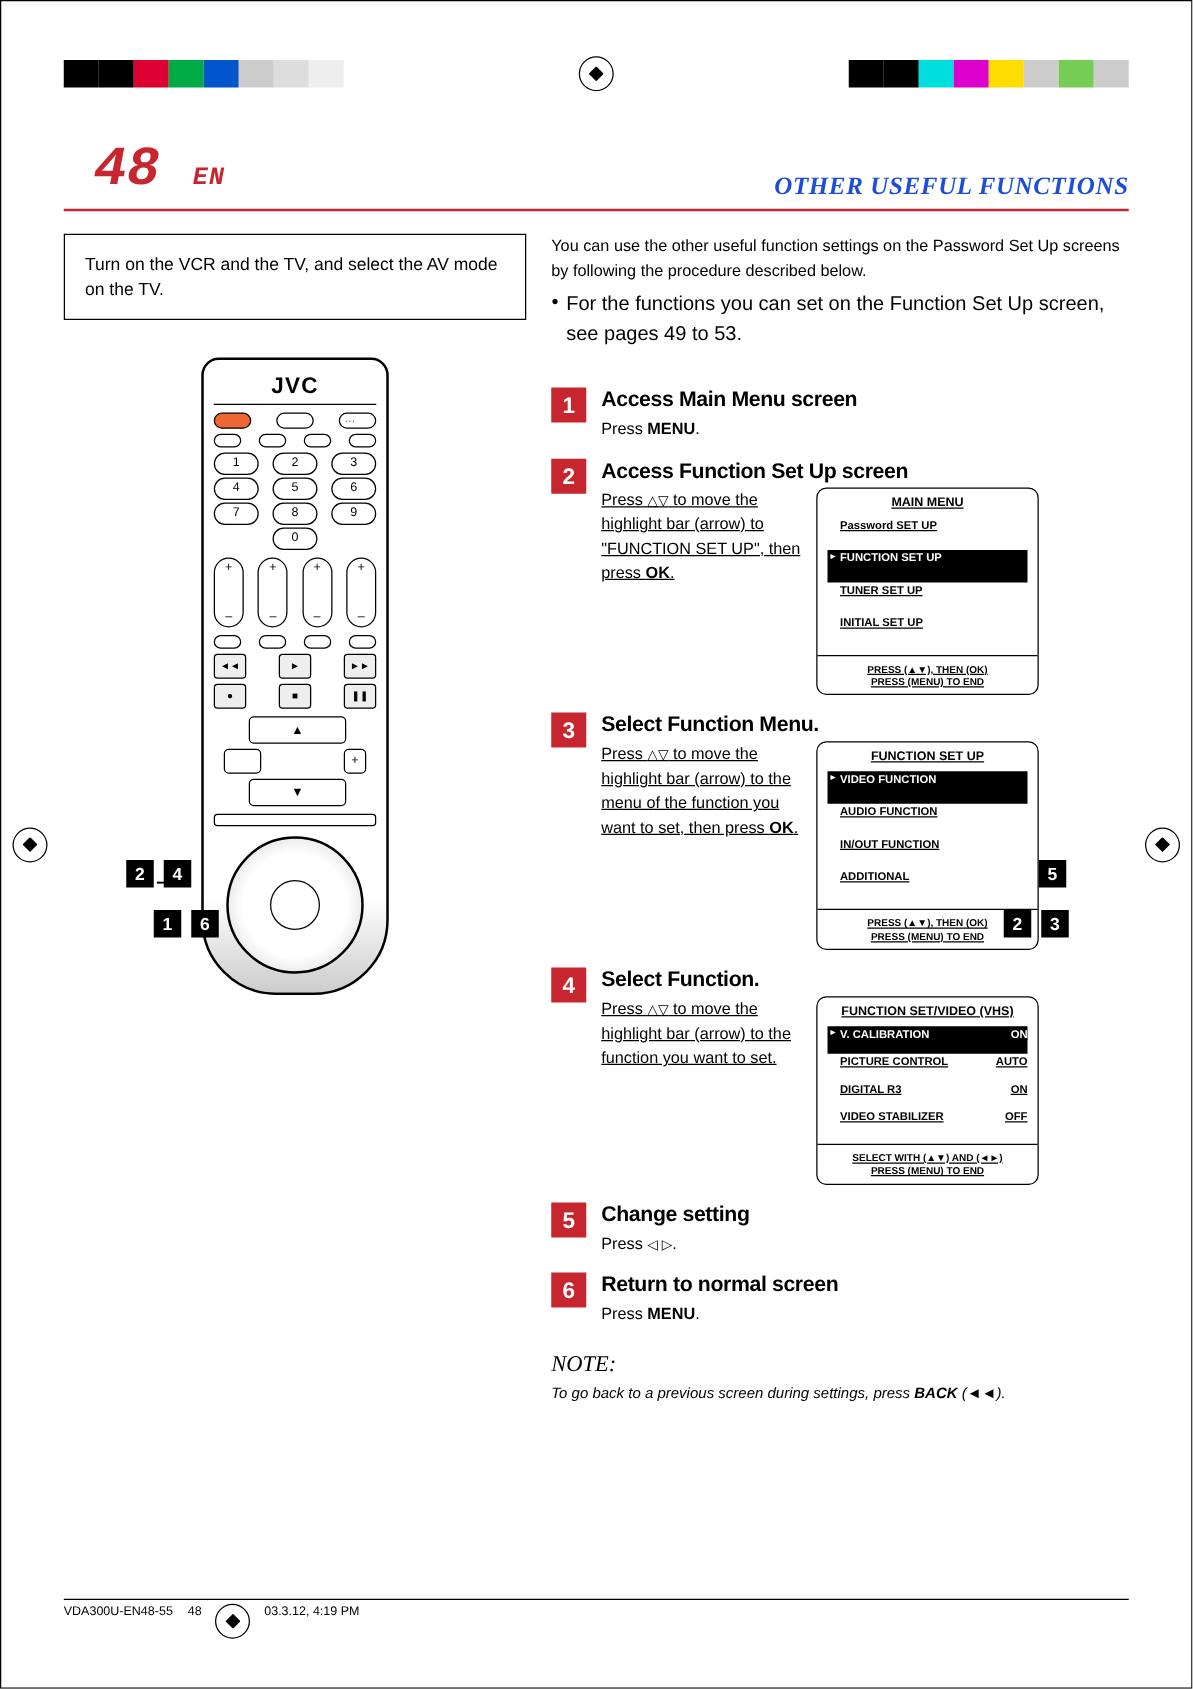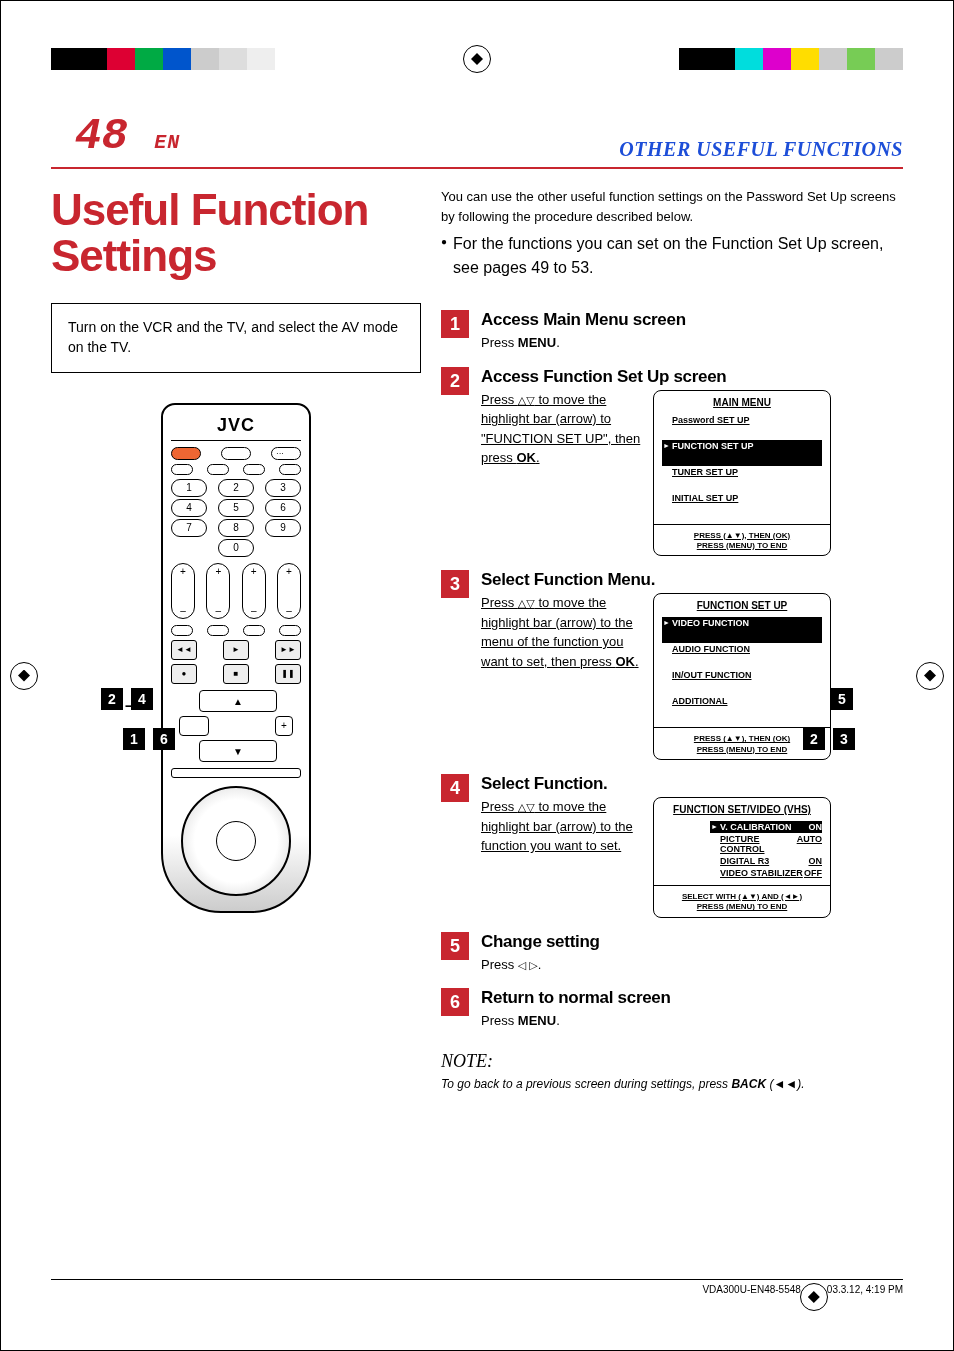--- a/index.html
+++ b/index.html
@@ -80,28 +80,28 @@
   .step-row { display: flex; gap: 12px; align-items: flex-start; text-decoration: underline; }
   .step-text-narrow { width: 160px; font-size: 13px; line-height: 1.5; }
   
   .osd { border: 1px solid #000; border-radius: 8px; width: 178px; font-family: Arial, sans-serif; font-size: 9px; font-weight: bold; padding: 6px 8px 4px; flex-shrink: 0; }
   .osd-title { text-align: center; margin-bottom: 6px; font-size: 10px; }
   .osd-line { padding: 1px 0 15px 10px; position: relative; }
   .osd-line.sel { background: #000; color: #fff; }
   .osd-line.sel::before { content: "►"; position: absolute; left: 1px; color: #fff; font-size: 7px; top: 2px; }
   .osd-sep { border: 0; border-top: 1px solid #000; margin: 6px -8px 4px; }
   .osd-hint { font-size: 8px; text-align: center; line-height: 1.3; padding-top: 2px; }
-  .osd-row { display: flex; justify-content: space-between; padding: 1px 0 1px 10px; position: relative; margin-left: 48px; }
+  .osd-row { display: flex; justify-content: space-between; padding: 1px 0 11px 10px; position: relative; }
   .osd-row.sel { background: #000; color: #fff; }
   .osd-row.sel::before, .osd-row.arrow::before { content: "►"; position: absolute; left: 1px; font-size: 7px; top: 2px; }
   
   .note-head { font-family: "Times New Roman", serif; font-style: italic; font-size: 18px; margin-top: 20px; margin-bottom: 4px; }
   .note-text { font-style: italic; font-size: 12px; line-height: 1.4; }
   
-  .footer { position: absolute; bottom: 40px; left: 50px; right: 50px; border-top: 1px solid #000; font-size: 10px; display: flex; justify-content: flex-end; padding-top: 4px; }
+  .footer { position: absolute; bottom: 40px; left: 50px; right: 50px; border-top: 1px solid #000; font-size: 10px; display: flex; justify-content: flex-start; padding-top: 4px; gap: 12px; }
   
   .tri { font-size: 11px; }
 </style>
 </head>
 <body>
 
 <div class="page">
 
   <div class="color-bars">
     <div class="bar-group">
@@ -133,24 +133,20 @@
     <div class="page-num">
       <span>48</span>
       <span class="en">EN</span>
     </div>
     <div class="section-title">OTHER USEFUL FUNCTIONS</div>
   </div>
 
   <div class="columns">
 
     <div class="col-left">
-      <h1 class="main-title">
-        <span>Useful Function</span><br>
-        <span>Settings</span>
-      </h1>
       <div class="intro-box">Turn on the VCR and the TV, and select the AV mode on the TV.</div>
 
       <div class="remote-wrap">
         <div class="remote">
           <div class="remote-brand">JVC</div>
           <div class="btn-row">
               <span class="pill red"></span>
               <span class="pill"></span>
               <span class="pill" style="position:relative">
                 <span style="position:absolute;left:4px;top:1px;font-size:8px">···</span>

